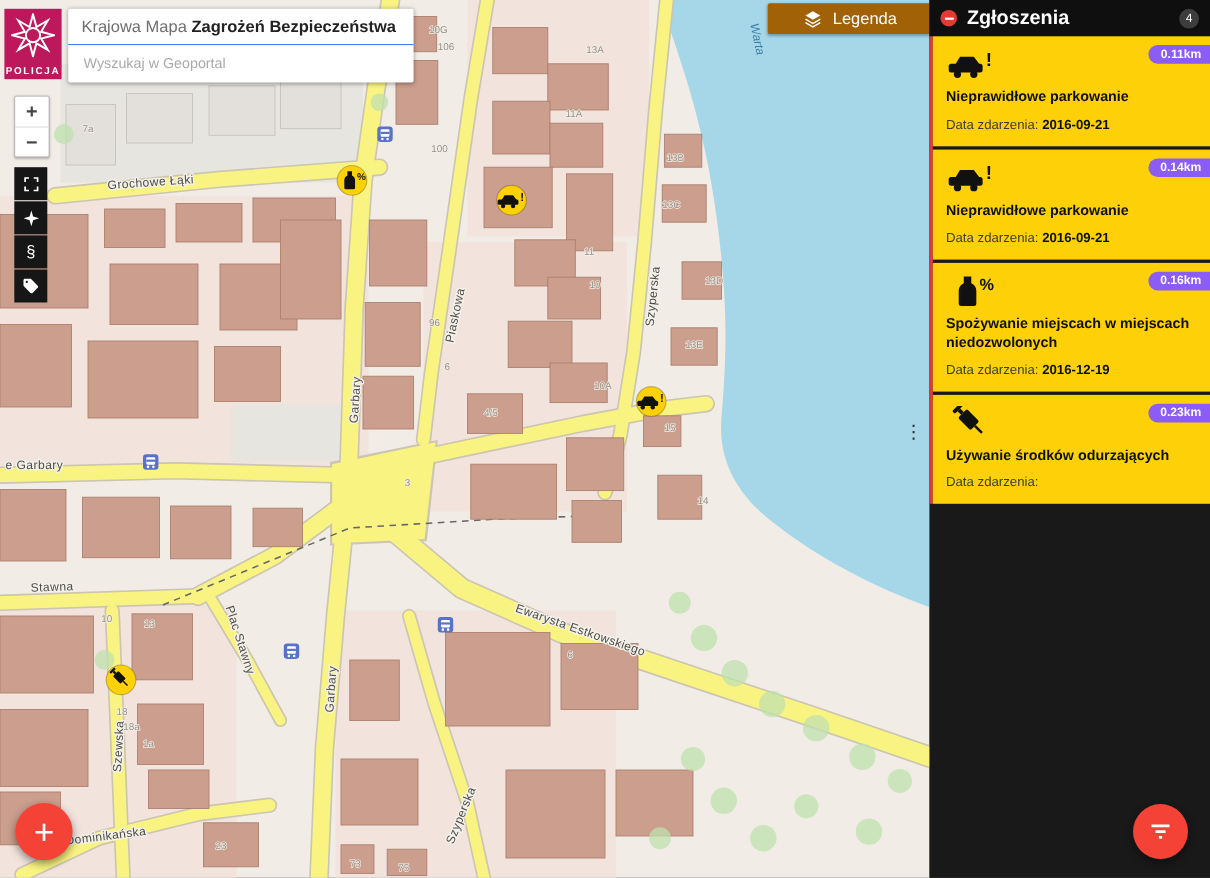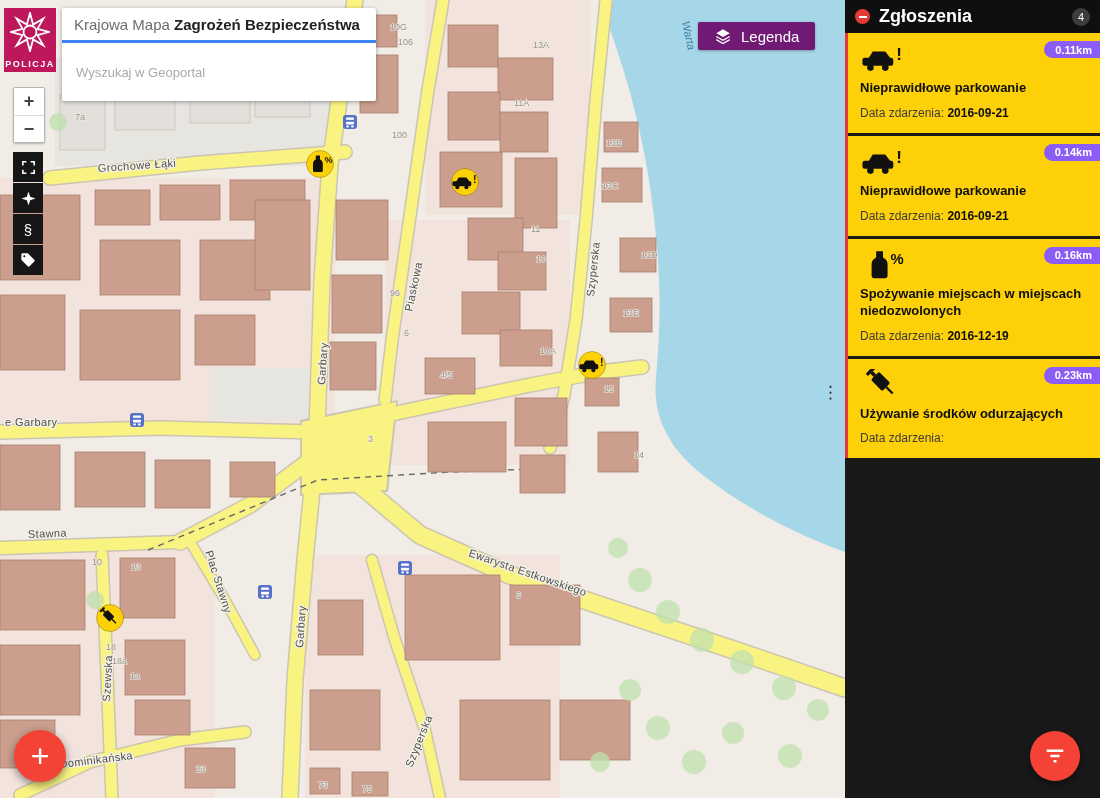--- a/index.html
+++ b/index.html
@@ -14,25 +14,25 @@
   .water-label{font-size:11px;fill:#3d7ea6;font-style:italic;paint-order:stroke;stroke:#a6d7e8;stroke-width:2px;}
   .house-number{font-size:9px;fill:#96908a;paint-order:stroke;stroke:#f4f1e8;stroke-width:1.2px;}
   
   .logo{position:absolute;left:4px;top:8px;width:52px;height:64px;background:#be185d;
     display:flex;flex-direction:column;align-items:center;justify-content:flex-end;padding-bottom:3px;box-sizing:border-box;}
   .logo svg{position:absolute;top:4px;left:6px;}
   .logo-text{color:#fff;font-size:9px;font-weight:bold;letter-spacing:1.5px;line-height:10px;}
   .search-card{position:absolute;left:62px;top:8px;width:314px;background:#fff;box-shadow:0 1px 4px rgba(0,0,0,.35);border-radius:2px;}
   .search-title{padding:8px 12px 7px;font-size:15px;color:#6d6d6d;white-space:nowrap;}
   .search-title b{color:#222;}
-  .search-row{border-top:3px solid #3b82f6;padding:20px 12px;}
+  .search-row{border-top:1px solid #3b82f6;padding:8px 12px;}
   .search-row input{border:none;outline:none;font-size:13px;width:100%;color:#333;font-family:"Liberation Sans",sans-serif;background:transparent;}
   .search-row input::placeholder{color:#a9a9a9;}
-  .legend-btn{position:absolute;left:698px;top:3px;height:28px;padding:0 16px;background:#701a75;color:#fff;
-    display:flex;align-items:center;gap:9px;font-size:15px;border-radius:2px;cursor:pointer;box-shadow:0 1px 3px rgba(0,0,0,.3);margin-top:19px;}
+  .legend-btn{position:absolute;left:698px;top:3px;height:28px;padding:0 32px;background:#a16207;color:#fff;
+    display:flex;align-items:center;gap:9px;font-size:15px;border-radius:2px;cursor:pointer;box-shadow:0 1px 3px rgba(0,0,0,.3);}
   
   .zoom{position:absolute;left:13px;top:87px;width:30px;background:#fff;border:1px solid #b5b5b5;border-radius:2px;box-shadow:0 1px 2px rgba(0,0,0,.25);}
   .zoom button{display:block;width:100%;height:27px;border:none;background:#fff;font-size:18px;font-weight:bold;color:#444;cursor:pointer;padding:0;font-family:"Liberation Sans",sans-serif;}
   .zoom button + button{border-top:1px solid #ddd;}
   .tools{position:absolute;left:13px;top:152px;width:30px;display:flex;flex-direction:column;gap:1px;}
   .tool{height:30px;background:#161616;display:flex;align-items:center;justify-content:center;color:#fff;cursor:pointer;font-size:15px;}
   
   .fab{position:absolute;border-radius:50%;background:#f44336;display:flex;align-items:center;justify-content:center;
     box-shadow:0 3px 8px rgba(0,0,0,.45);cursor:pointer;}
   .fab-add{left:14px;top:730px;width:52px;height:52px;color:#fff;font-size:32px;font-weight:300;line-height:0;}

